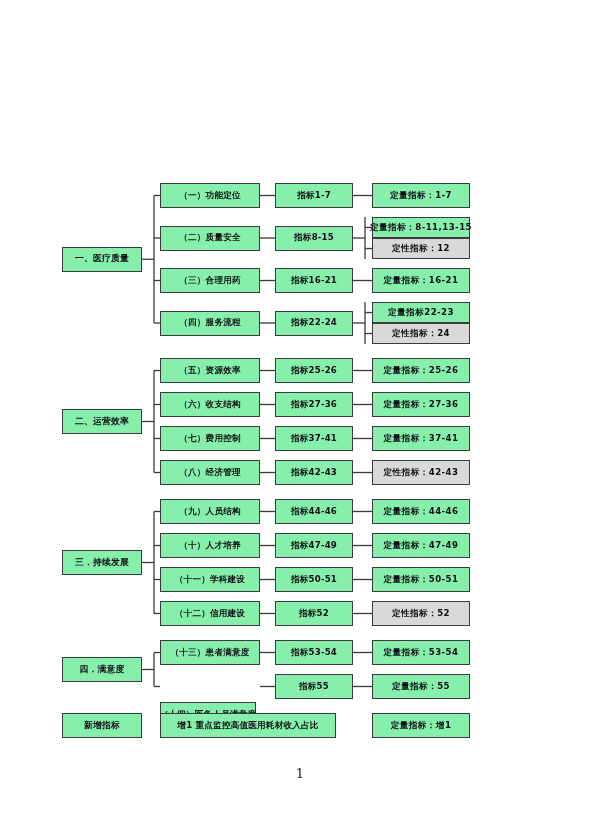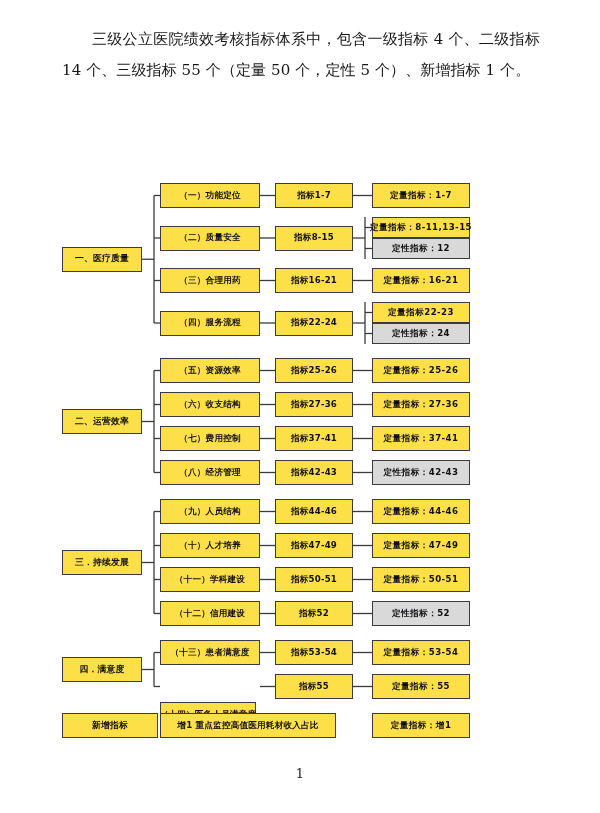--- a/index.html
+++ b/index.html
@@ -54,21 +54,21 @@
     position: absolute;
     left: 0;
     top: 0;
     width: 600px;
     height: 545px;
   }
   .node {
     position: absolute;
     box-sizing: border-box;
     border: 1.3px solid #3b3b3f;
-    background: #fde047;
+    background: #86efac;
     display: flex;
     align-items: center;
     justify-content: center;
     font-size: 8.6px;
     font-weight: bold;
     letter-spacing: .2px;
     line-height: 1.1;
     text-align: center;
     color: #101014;
     white-space: nowrap;
@@ -88,21 +88,20 @@
     text-align: center;
     font-size: 13px;
     font-family: "DejaVu Serif", "Liberation Serif", serif;
     color: #1d1d20;
   }
 </style>
 </head>
 <body>
 
 <div class="doc-body">
-  <p class="doc-paragraph">三级公立医院绩效考核指标体系中，包含一级指标 4 个、二级指标 14 个、三级指标 55 个（定量 50 个，定性 5 个）、新增指标 1 个。</p>
 </div>
 
 <div class="diagram-wrap">
   <svg class="diagram-svg" viewBox="0 0 600 545" id="connectors">
       <line x1="260" y1="20.5" x2="275" y2="20.5" stroke="#3b3b3f" stroke-width="1.3"></line>
       <line x1="353" y1="20.5" x2="372" y2="20.5" stroke="#3b3b3f" stroke-width="1.3"></line>
       <line x1="260" y1="63" x2="275" y2="63" stroke="#3b3b3f" stroke-width="1.3"></line>
       <line x1="353" y1="63" x2="365" y2="63" stroke="#3b3b3f" stroke-width="1.3"></line>
       <line x1="365" y1="42" x2="365" y2="84" stroke="#3b3b3f" stroke-width="1.3"></line>
       <line x1="365" y1="52.5" x2="372" y2="52.5" stroke="#3b3b3f" stroke-width="1.3"></line>
@@ -204,17 +203,17 @@
       <div class="node lvl1" style="left: 62px; top: 375px; width: 80px; height: 25px;">三．持续发展</div>
       <div class="node lvl2" style="left: 160px; top: 465px; width: 100px; height: 25px;">（十三）患者满意度</div>
       <div class="node lvl3" style="left: 275px; top: 465px; width: 78px; height: 25px;">指标53-54</div>
       <div class="node lvl4" style="left: 372px; top: 465px; width: 98px; height: 25px;">定量指标：53-54</div>
       <div class="node lvl2" style="left: 160px; top: 499px; width: 96px; height: 25px; margin-top: 28px;">（十四）医务人员满意度</div>
       <div class="node lvl3" style="left: 275px; top: 499px; width: 78px; height: 25px; text-align: center;">指标55</div>
       <div class="node lvl4" style="left: 372px; top: 499px; width: 98px; height: 25px;">定量指标：55</div>
       <div class="node lvl1" style="left: 62px; top: 482px; width: 80px; height: 25px;">四．满意度</div>
       <div class="node lvl2" style="left: 160px; top: 538px; width: 176px; height: 25px;">增1 重点监控高值医用耗材收入占比</div>
       <div class="node lvl4" style="left: 372px; top: 538px; width: 98px; height: 25px;">定量指标：增1</div>
-      <div class="node lvl1" style="left: 62px; top: 538px; width: 96px; height: 25px;">新增指标</div>
+      <div class="node lvl1" style="left: 62px; top: 538px; width: 80px; height: 25px;">新增指标</div>
     </div>
 </div>
 
 <div class="page-number">1</div>
 
 </body></html>

